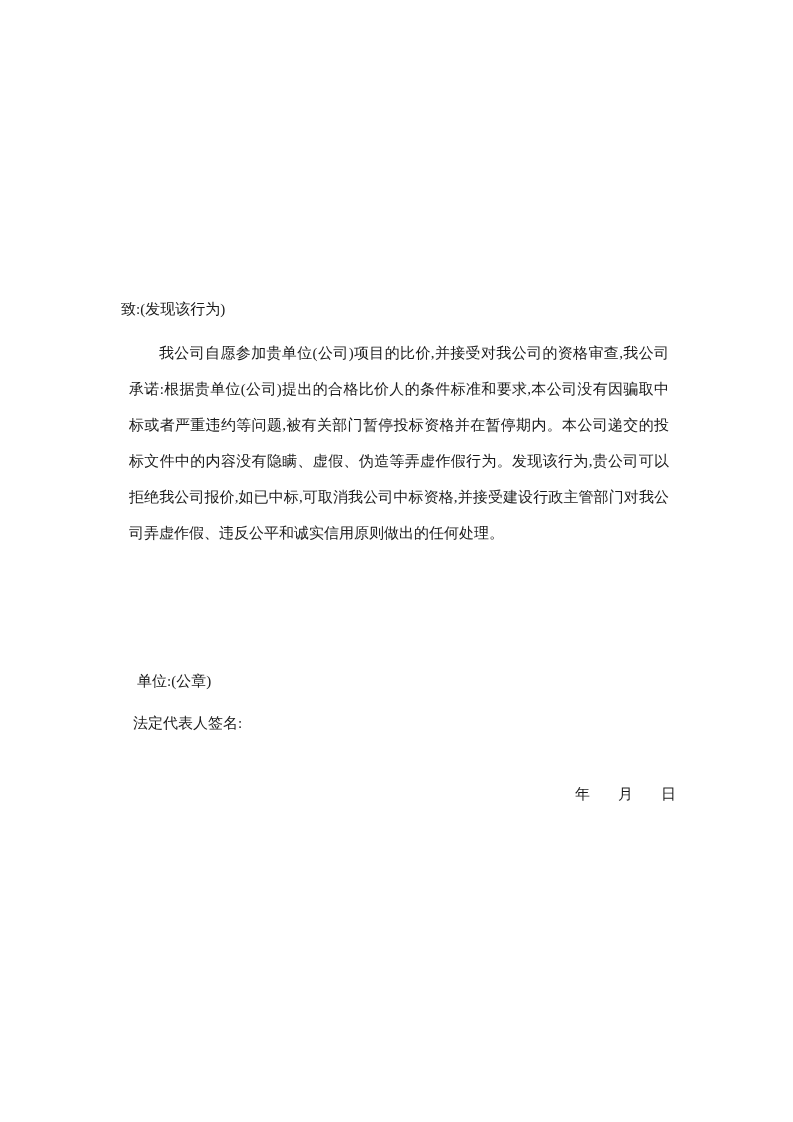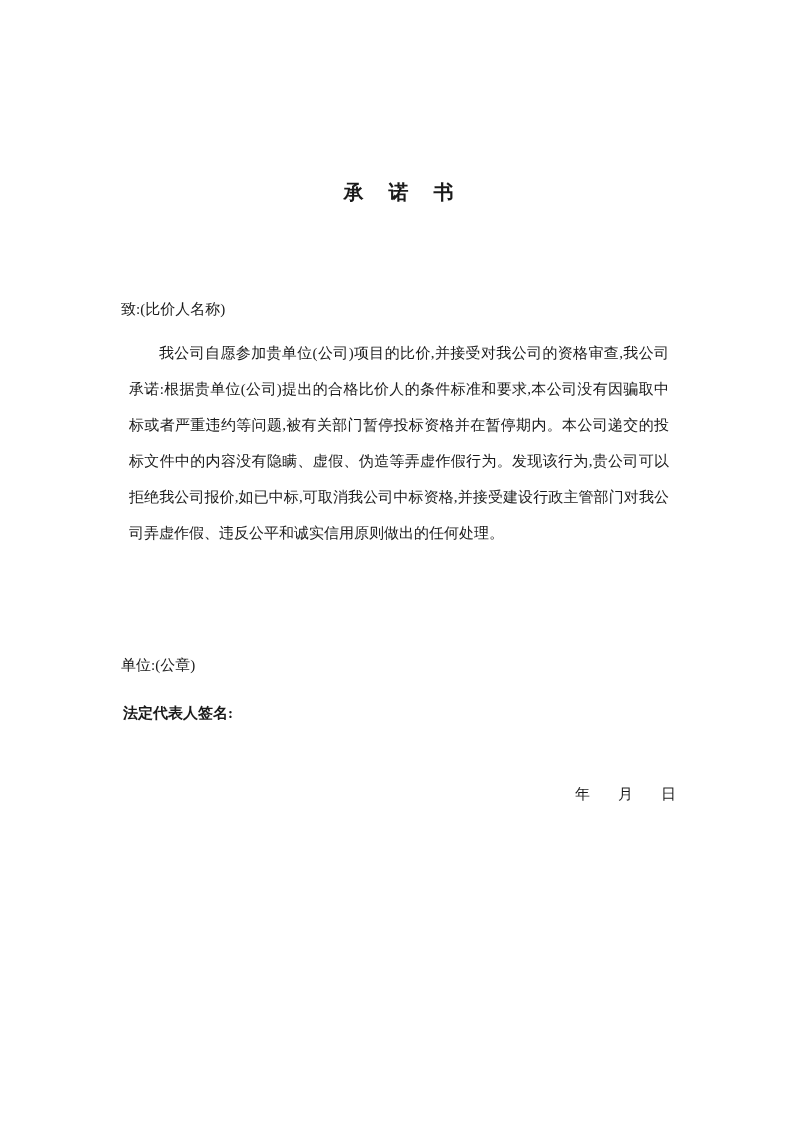--- a/index.html
+++ b/index.html
@@ -44,52 +44,50 @@
   }
   .paragraph {
     margin: 8px;
     text-indent: 2em;
     text-align: justify;
   }
   .unit-line {
     position: absolute;
     top: 655px;
     left: 121px;
-    margin: 0;
+    margin: 16px;
     font-size: 15px;
     line-height: 20px;
   }
   .sign-line {
     position: absolute;
     top: 701px;
     left: 121px;
-    margin: 2px;
+    margin: 12px;
     font-size: 15px;
     line-height: 20px;
-    font-weight: bold;
   }
   .date-line {
     position: absolute;
     top: 784px;
     right: 117px;
     display: flex;
     gap: 28px;
     font-size: 15px;
     line-height: 20px;
   }
 </style>
 </head>
 <body>
 
 <div class="page">
 
-  <h1 class="doc-title">承 诺 书</h1>
 
   <div class="body-block">
-    <p class="salutation">致:(比价人名称)</p>
+    <p class="salutation">致:(发现该行为)</p>
     <p class="paragraph">我公司自愿参加贵单位(公司)项目的比价,并接受对我公司的资格审查,我公司承诺:根据贵单位(公司)提出的合格比价人的条件标准和要求,本公司没有因骗取中标或者严重违约等问题,被有关部门暂停投标资格并在暂停期内。本公司递交的投标文件中的内容没有隐瞒、虚假、伪造等弄虚作假行为。发现该行为,贵公司可以拒绝我公司报价,如已中标,可取消我公司中标资格,并接受建设行政主管部门对我公司弄虚作假、违反公平和诚实信用原则做出的任何处理。</p>
   </div>
 
   <p class="unit-line">单位:(公章)</p>
 
   <p class="sign-line">法定代表人签名:</p>
 
   <div class="date-line">
     <span>年</span>
     <span>月</span>

